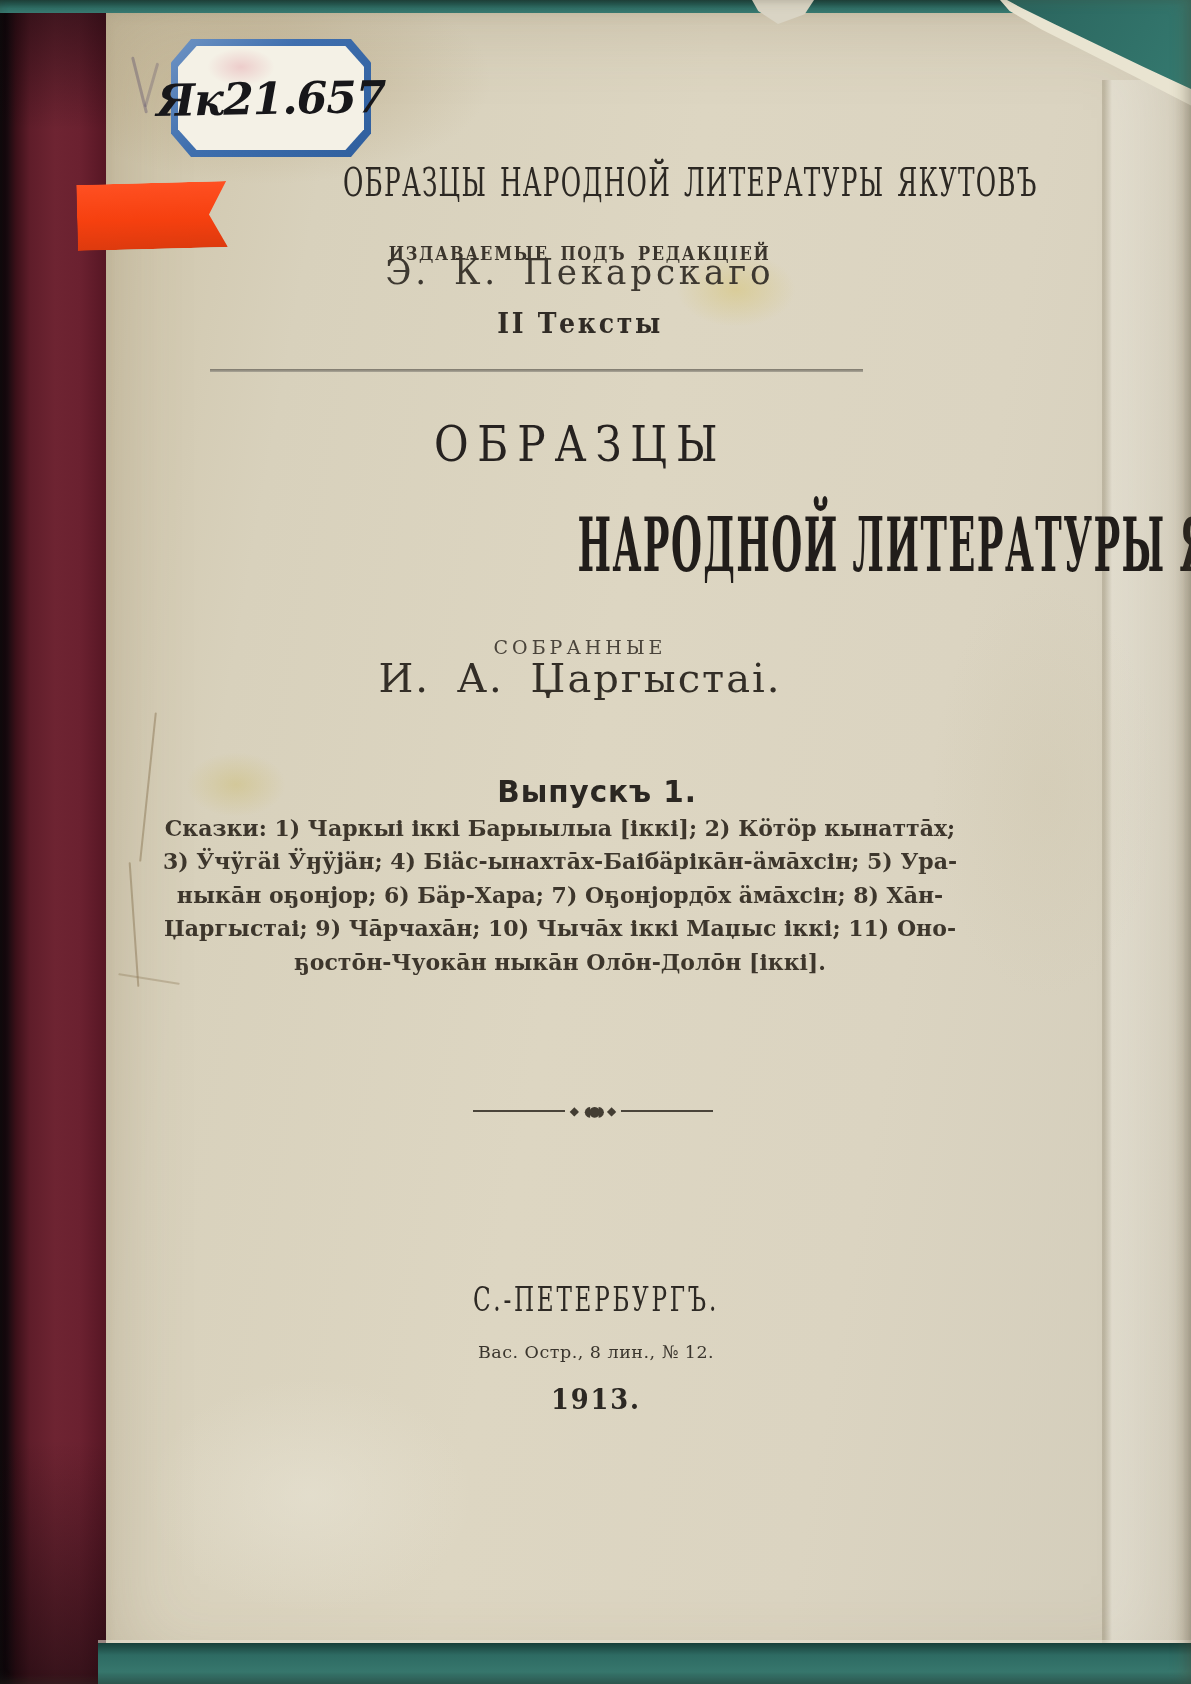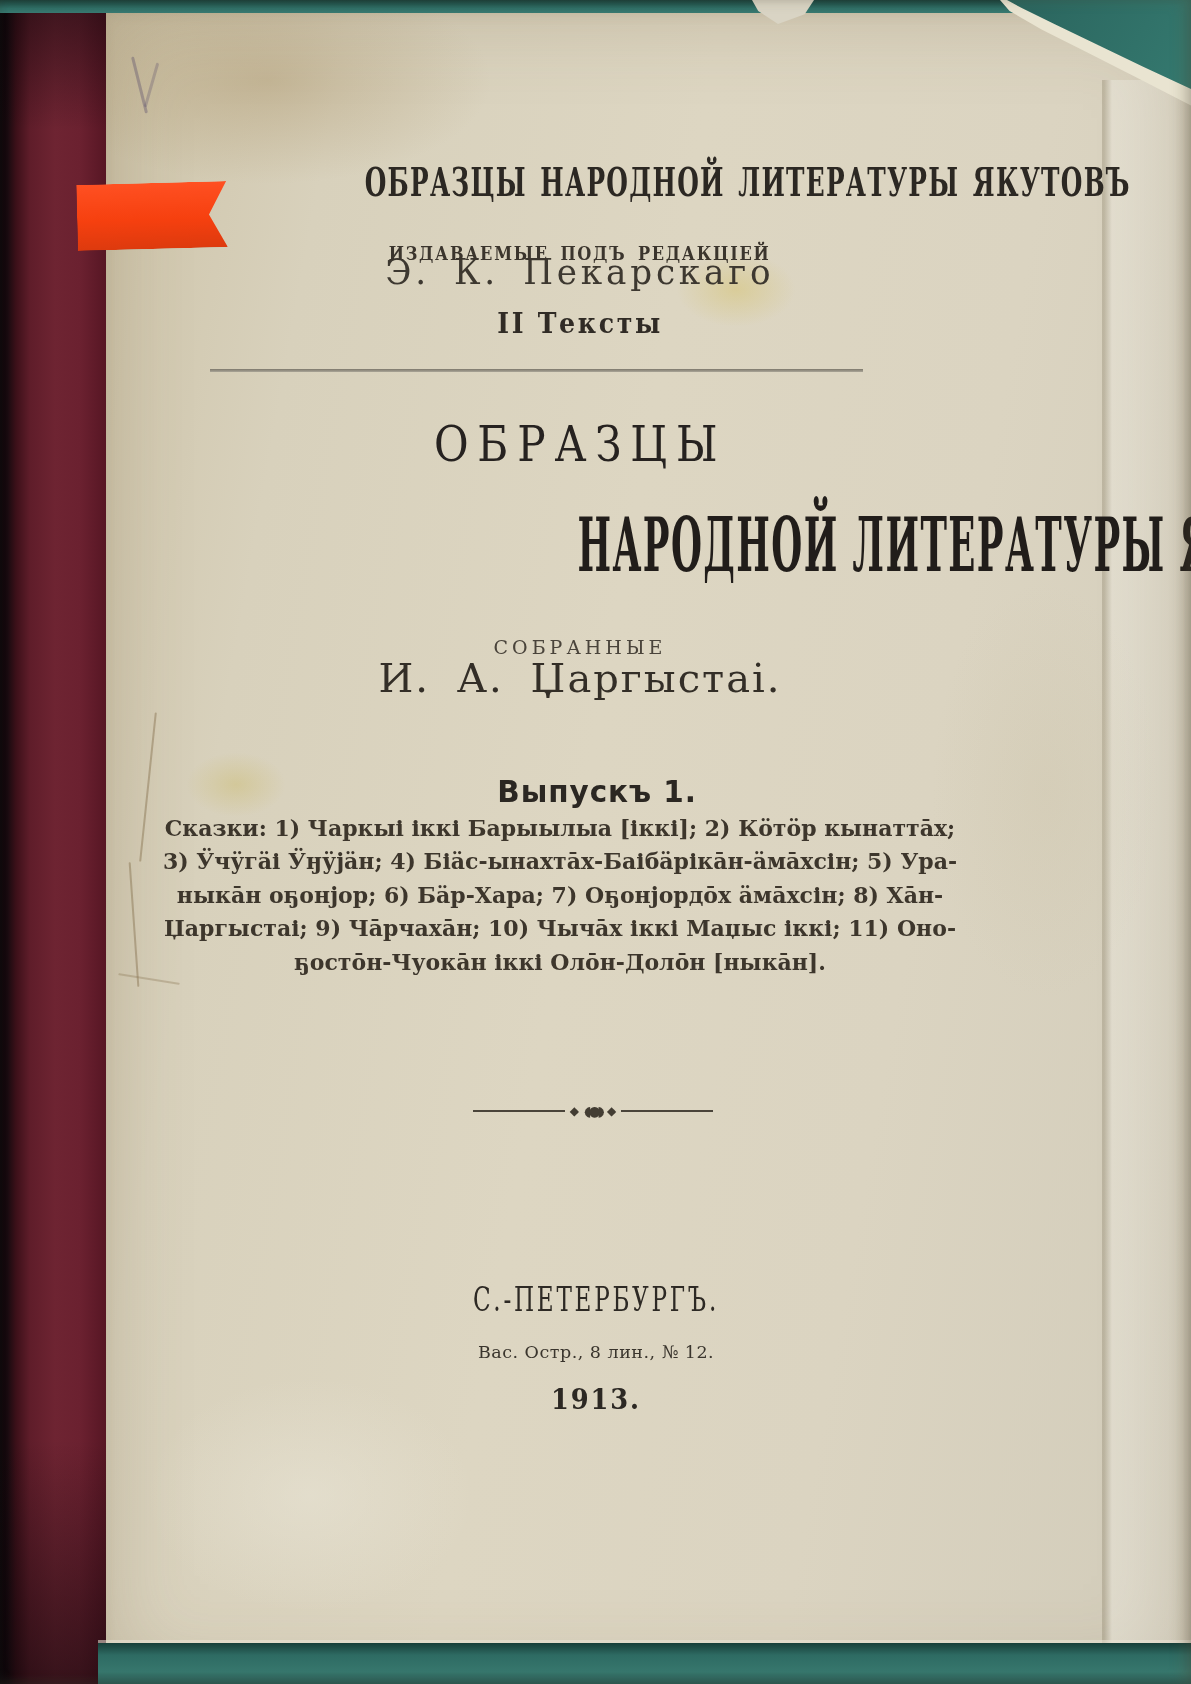--- a/index.html
+++ b/index.html
@@ -68,21 +68,21 @@
   .sticker{position:absolute;left:77px;top:183px;width:150px;height:66px;z-index:6;
     background:linear-gradient(180deg,#ff5022 0%,#f6400f 55%,#dd3a0e 100%);
     clip-path:polygon(0 0,100% 0,88% 50%,100% 100%,0 100%);
     transform:rotate(-1.5deg);filter:drop-shadow(2px 3px 3px rgba(60,40,20,.35));}
 
   
   .txt{position:absolute;left:130px;width:900px;text-align:center;line-height:1;
        white-space:nowrap;color:#2e2a24;z-index:5;}
   .c{display:inline-block;}
 
-  #series{top:162px;font-size:40px;font-weight:bold;color:#2c2823;}
+  #series{top:162px;font-size:40px;font-weight:normal;color:#2c2823;}
   #series .c{transform:scaleX(.62);letter-spacing:2px;word-spacing:6px;}
   #edited{top:244px;font-size:19px;font-weight:bold;color:#3b352d;}
   #edited .c{transform:scaleX(.85);letter-spacing:2px;word-spacing:5px;}
   #editor{top:254px;font-size:36px;color:#3d3830;}
   #editor .c{letter-spacing:4px;word-spacing:10px;transform:scaleX(.95);}
   #volume{top:310px;font-size:28px;font-weight:bold;color:#302b25;}
   #volume .c{letter-spacing:3px;transform:scaleX(.9);}
   #rule{position:absolute;left:210px;top:369px;width:653px;height:3px;z-index:5;
     background:linear-gradient(180deg,#7d786c,#aaa597);}
   #title1{top:420px;font-size:48px;color:#262220;}
@@ -139,20 +139,26 @@
   <div class="spine"></div>
   <div class="cloth-top"></div>
   <div class="torn-small"></div>
   <div class="torn-light"></div>
   <div class="torn-teal"></div>
   <div class="cloth-bottom"></div>
 
   <div class="pencil1"></div>
   <div class="pencil2"></div>
 
+  <div class="label">
+    <div class="label-outer"></div>
+    <div class="label-inner"></div>
+    <div class="label-smudge"></div>
+    <div class="label-text">Як21.657</div>
+  </div>
 
   <div class="sticker"></div>
 
   <div class="txt" id="series">
     <span class="c">ОБРАЗЦЫ НАРОДНОЙ ЛИТЕРАТУРЫ ЯКУТОВЪ</span>
   </div>
   <div class="txt" id="editor">
     <span class="c">Э. К. Пекарскаго</span>
   </div>
   <div class="txt" id="edited">
@@ -178,21 +184,21 @@
   </div>
   <div class="txt" id="issue">
     <span class="c">Выпускъ 1.</span>
   </div>
 
   <div class="contents">
     <div>Сказки: 1) Чаркыі іккі Барыылыа [іккі]; 2) Кӧтӧр кынаттāх;</div>
     <div>3) Ӱчӱгӓі Ӱӈӱjӓн; 4) Біӓс-ынахтāх-Баібӓрікāн-ӓмāхсін; 5) Ура-</div>
     <div>ныкāн оҕонjор; 6) Бӓр-Хара; 7) Оҕонjордōх ӓмāхсін; 8) Хāн-</div>
     <div>Џаргыстаі; 9) Чāрчахāн; 10) Чычāх іккі Маџыс іккі; 11) Оно-</div>
-    <div>ҕостōн-Чуокāн іккі Олōн-Долōн [ныкāн].</div>
+    <div>ҕостōн-Чуокāн ныкāн Олōн-Долōн [іккі].</div>
   </div>
 
   <div id="ornament">
     <span class="orn-bar"></span>
     <span class="orn-d">◆</span>
     <span class="orn-c">◖●◗</span>
     <span class="orn-d">◆</span>
     <span class="orn-bar"></span>
   </div>
 

